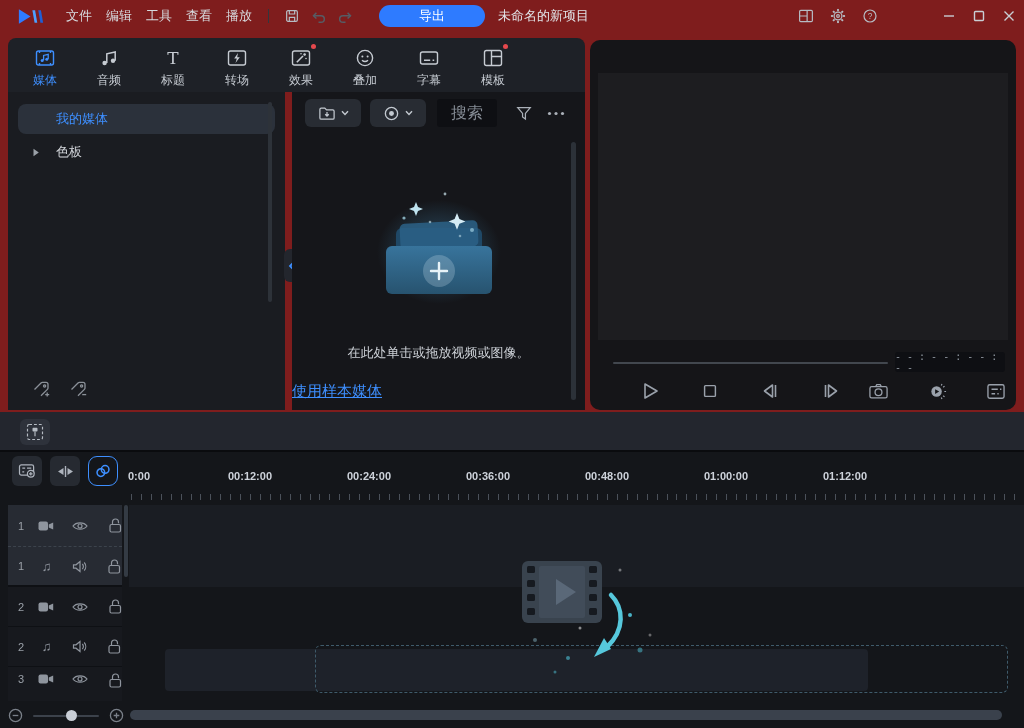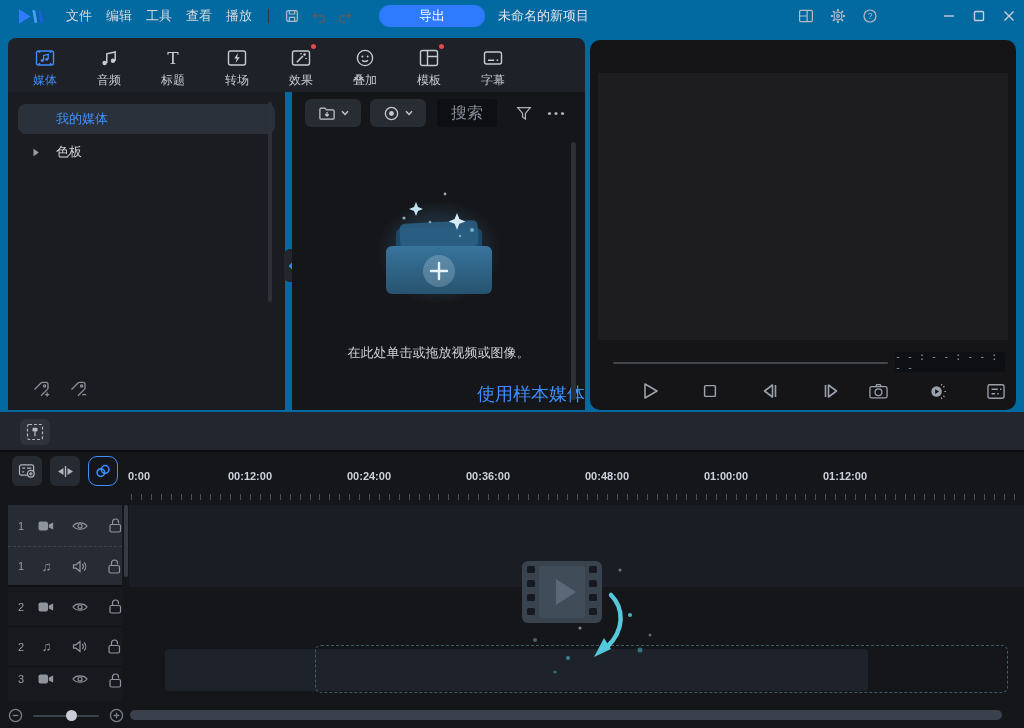--- a/index.html
+++ b/index.html
@@ -1,18 +1,18 @@
 <!DOCTYPE html>
 <html><head>
 <meta charset="utf-8">
 <style>
   html,body{margin:0;padding:0;background:#000;}
   *{box-sizing:border-box;}
   .window{
-    position:relative;width:1024px;height:728px;background:#0369a1;overflow:hidden;
+    position:relative;width:1024px;height:728px;background:#7f1d1d;overflow:hidden;
     font-family:"Liberation Sans","DejaVu Sans",sans-serif;color:#d6d9dd;
     -webkit-font-smoothing:antialiased;
   }
   button{background:none;border:0;padding:0;margin:0;color:inherit;font:inherit;cursor:default;}
   svg{display:block;}
 
   
   .titlebar{position:absolute;left:0;top:0;width:1024px;height:32px;display:flex;align-items:center;padding-left:18px;}
   .logo{margin-right:14px;}
   .menu-item{font-size:13px;padding:4px 7px;color:#d6d9dd;}
@@ -52,21 +52,21 @@
   .mp-btn.import{margin-left:13px;}
   .mp-btn.record{margin-left:9px;}
   .search-input{margin-left:11px;width:60px;height:28px;background:#0e0f13;border:0;border-radius:3px;color:#c6ccd3;font-size:16px;text-align:center;outline:none;}
   .search-input::placeholder{color:#868d96;}
   .mp-iconbtn{width:24px;height:24px;display:flex;align-items:center;justify-content:center;color:#aab0b8;}
   .mp-iconbtn.funnel{margin-left:15px;}
   .mp-iconbtn.more{margin-left:8px;letter-spacing:1px;}
   .mp-scrollbar{position:absolute;right:9px;top:50px;width:5px;height:258px;border-radius:2.5px;background:#2c3138;}
   .folder-illus{position:absolute;left:50%;top:88px;transform:translateX(-50%);}
   .empty-hint{position:absolute;left:0;top:252px;width:100%;text-align:center;font-size:13px;color:#ccd0d6;}
-  .sample-link{position:absolute;left:0;top:290px;width:100%;text-align:right;font-size:18px;color:#3e8fff;}
+  .sample-link{position:absolute;left:0;top:290px;width:100%;text-align:left;font-size:15px;color:#3e8fff;text-decoration:underline;}
 
   
   .preview{position:absolute;left:590px;top:40px;width:426px;height:370px;background:#151518;border-radius:10px;}
   .video-area{position:absolute;left:8px;top:33px;width:410px;height:267px;background:#1d1d20;}
   .scrub-line{position:absolute;left:23px;top:322px;width:275px;height:2px;background:#42474e;border-radius:1px;}
   .timecode{position:absolute;right:11px;top:312px;width:110px;height:20px;background:#0e0f13;border-radius:3px;
     font-family:"DejaVu Sans Mono",monospace;font-size:10px;color:#9097a0;display:flex;align-items:center;justify-content:center;}
   .transport{position:absolute;left:23px;right:11px;top:336px;height:30px;display:flex;align-items:center;justify-content:space-between;}
   .t-left,.t-right{display:flex;align-items:center;}
   .t-left{gap:14px;}
@@ -267,35 +267,35 @@
           <circle cx="8.4" cy="9.6" r="1" fill="currentColor" stroke="none"></circle>
           <circle cx="13.6" cy="9.6" r="1" fill="currentColor" stroke="none"></circle>
           <path d="M8 13.2 q3 2.6 6 0"></path>
         </svg>
       </span>
       <span class="tab-label">叠加</span>
     </div>
     <div class="tab">
       <span class="tab-icon">
         <svg width="22" height="22" viewBox="0 0 22 22" fill="none" stroke="currentColor" stroke-width="1.4">
-          <rect x="2.5" y="3.5" width="17" height="15" rx="2"></rect>
-          <path d="M9.5 3.5 v15 M9.5 9.5 h10"></path>
-        </svg>
-        <i class="dot"></i>
-      </span>
-      <span class="tab-label">模板</span>
+          <rect x="2.5" y="5" width="17" height="12" rx="2"></rect>
+          <path d="M6 13.2 h6.2 M14.6 13.2 h1.6" stroke-width="1.6"></path>
+        </svg>
+      </span>
+      <span class="tab-label">字幕</span>
     </div>
     <div class="tab">
       <span class="tab-icon">
         <svg width="22" height="22" viewBox="0 0 22 22" fill="none" stroke="currentColor" stroke-width="1.4">
-          <rect x="2.5" y="5" width="17" height="12" rx="2"></rect>
-          <path d="M6 13.2 h6.2 M14.6 13.2 h1.6" stroke-width="1.6"></path>
-        </svg>
-      </span>
-      <span class="tab-label">字幕</span>
+          <rect x="2.5" y="3.5" width="17" height="15" rx="2"></rect>
+          <path d="M9.5 3.5 v15 M9.5 9.5 h10"></path>
+        </svg>
+        <i class="dot"></i>
+      </span>
+      <span class="tab-label">模板</span>
     </div>
   </div>
 
   <aside class="sidebar">
     <div class="side-list">
       <div class="side-item selected no-caret">
         <span class="caret"></span>
         <span>我的媒体</span>
       </div>
       <div class="side-item">

